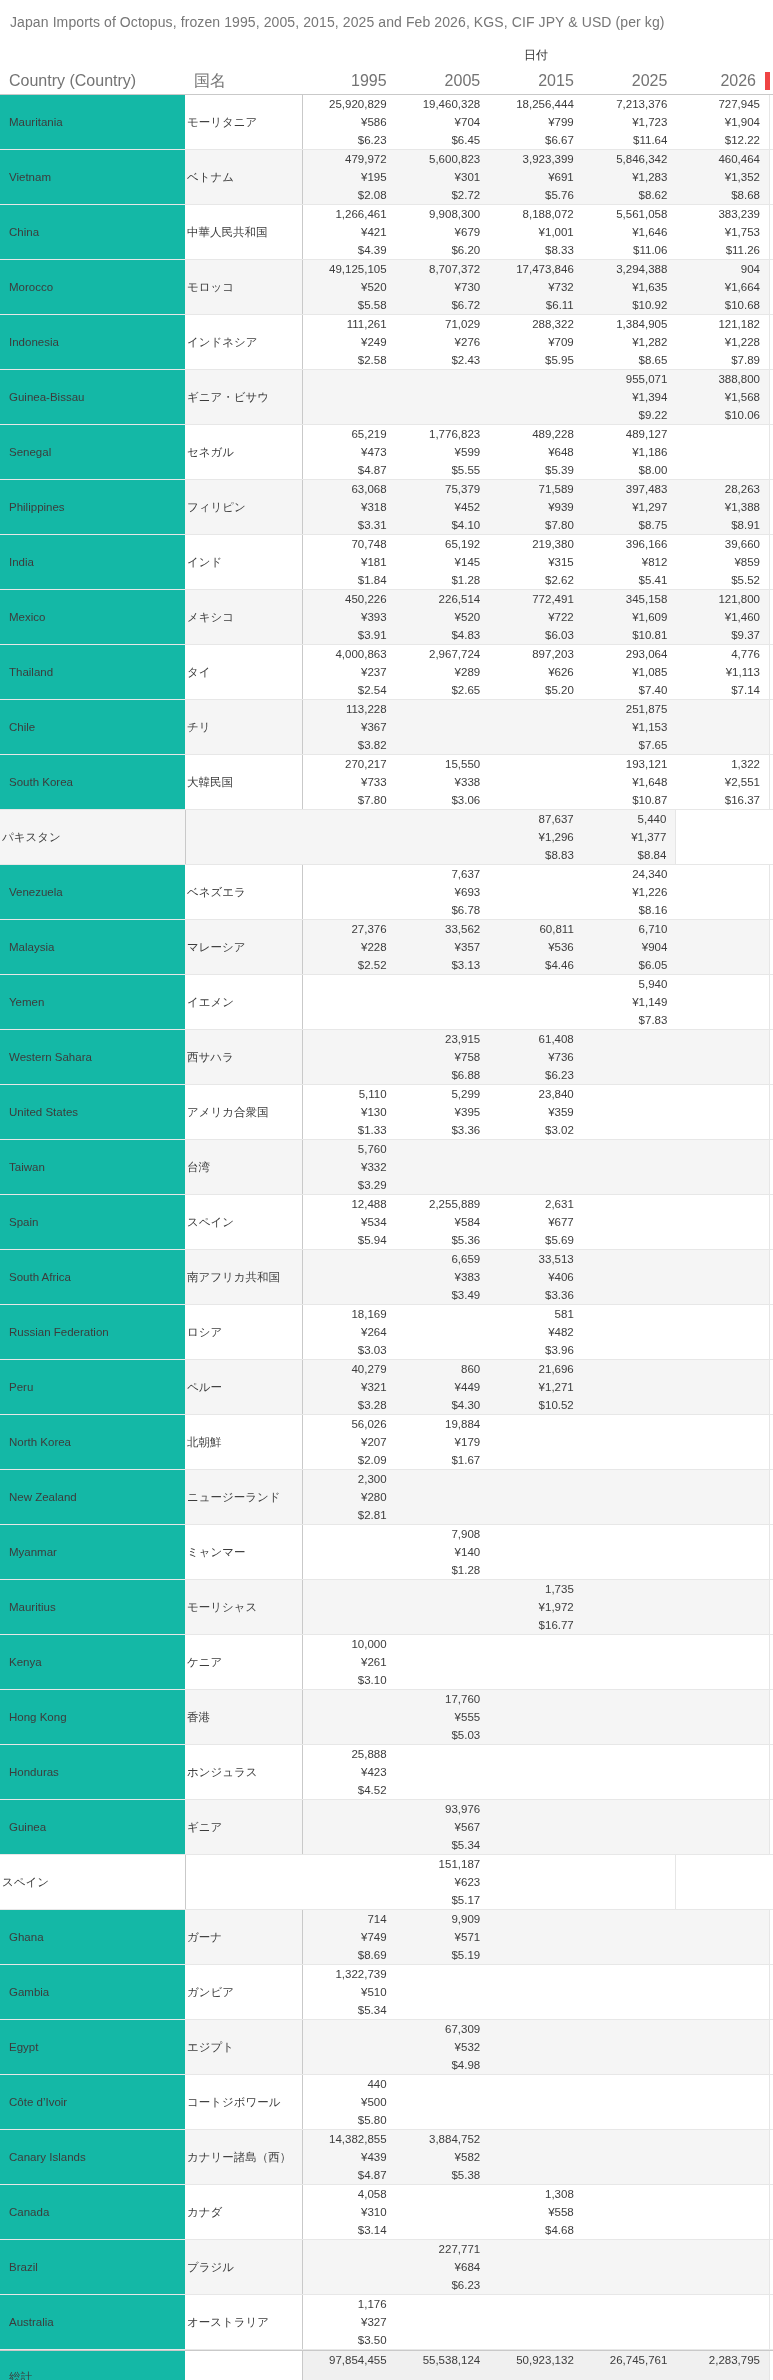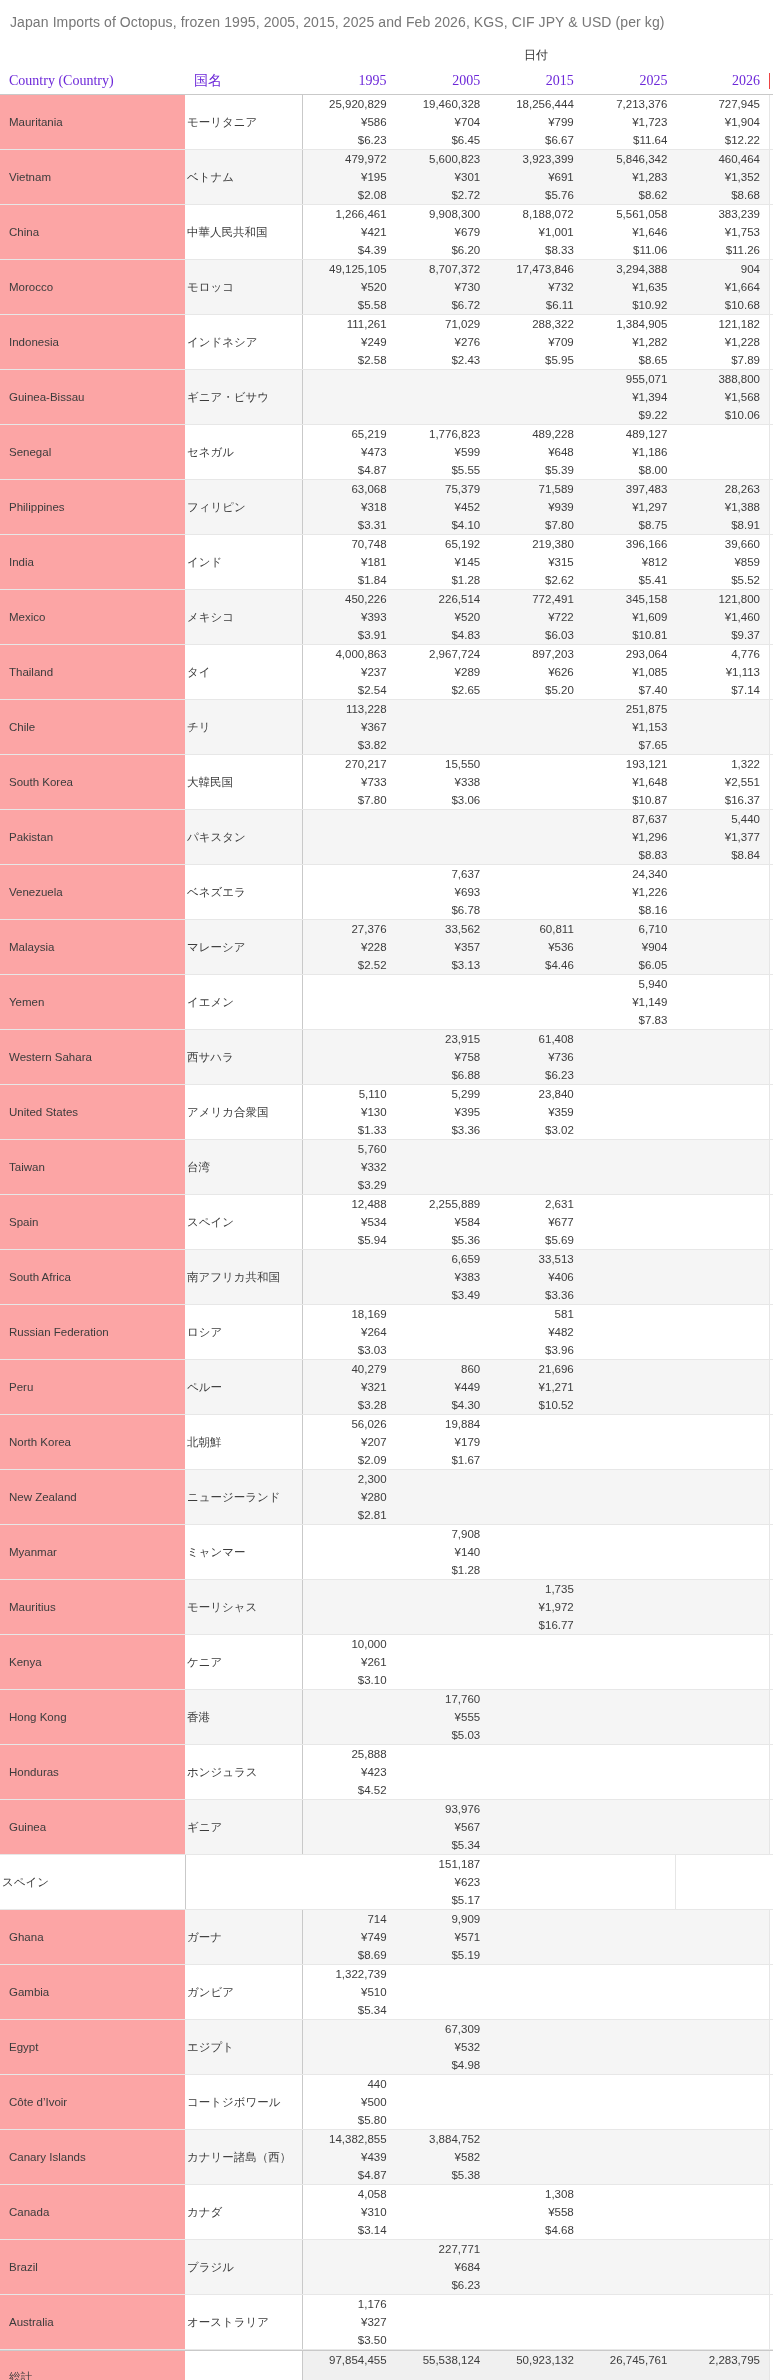--- a/index.html
+++ b/index.html
@@ -35,41 +35,40 @@
     color:#333333;
     line-height:25px;
   }
   
   .hdr-years{
     height:27px;
     border-bottom:1px solid #c9c9c9;
     align-items:center;
   }
   .hdr-years .h{
-    font-size:14px;
-    color:#6d28d9;
+    font-size:16px;
+    color:#737373;
     white-space:nowrap;
     overflow:hidden;
-    font-family:Liberation Serif, serif;
   }
   .hdr-years .h.left{padding-left:9px;text-align:left;}
   .hdr-years .h.year{text-align:right;padding-right:9px;}
   .hdr-years .h.year:first-of-type{border-left:1px solid #c9c9c9;height:100%;line-height:26px;}
-  .hdr-years .h.year.last{border-right:1px solid #ef4444;}
+  .hdr-years .h.year.last{border-right:5px solid #ef4444;}
   
   .row{
     min-height:54px;
     border-bottom:1px solid #e7e7e7;
     background:#ffffff;
   }
   .row .cell{font-size:11.5px;color:#3c3c3c;}
   .row .cell.country{
     display:flex;align-items:center;
     padding-left:9px;
-    background:#fca5a5;
+    background:#14b8a6;
     white-space:nowrap;
   }
   .row .cell.jp{
     display:flex;align-items:center;
     padding-left:2px;
     white-space:nowrap;
   }
   .row .cell.data{
     text-align:right;
     padding:0 9px 0 2px;
@@ -484,21 +483,20 @@
             <div class="ln">¥1,648</div>
             <div class="ln">$10.87</div>
           </div>
           <div class="cell data last">
             <div class="ln">1,322</div>
             <div class="ln">¥2,551</div>
             <div class="ln">$16.37</div>
           </div>
         </div>
         <div class="grid row band">
-          <div class="cell country">Pakistan</div>
           <div class="cell jp">パキスタン</div>
           <div class="cell data first">
             <div class="ln"></div>
             <div class="ln"></div>
             <div class="ln"></div>
           </div>
           <div class="cell data">
             <div class="ln"></div>
             <div class="ln"></div>
             <div class="ln"></div>

